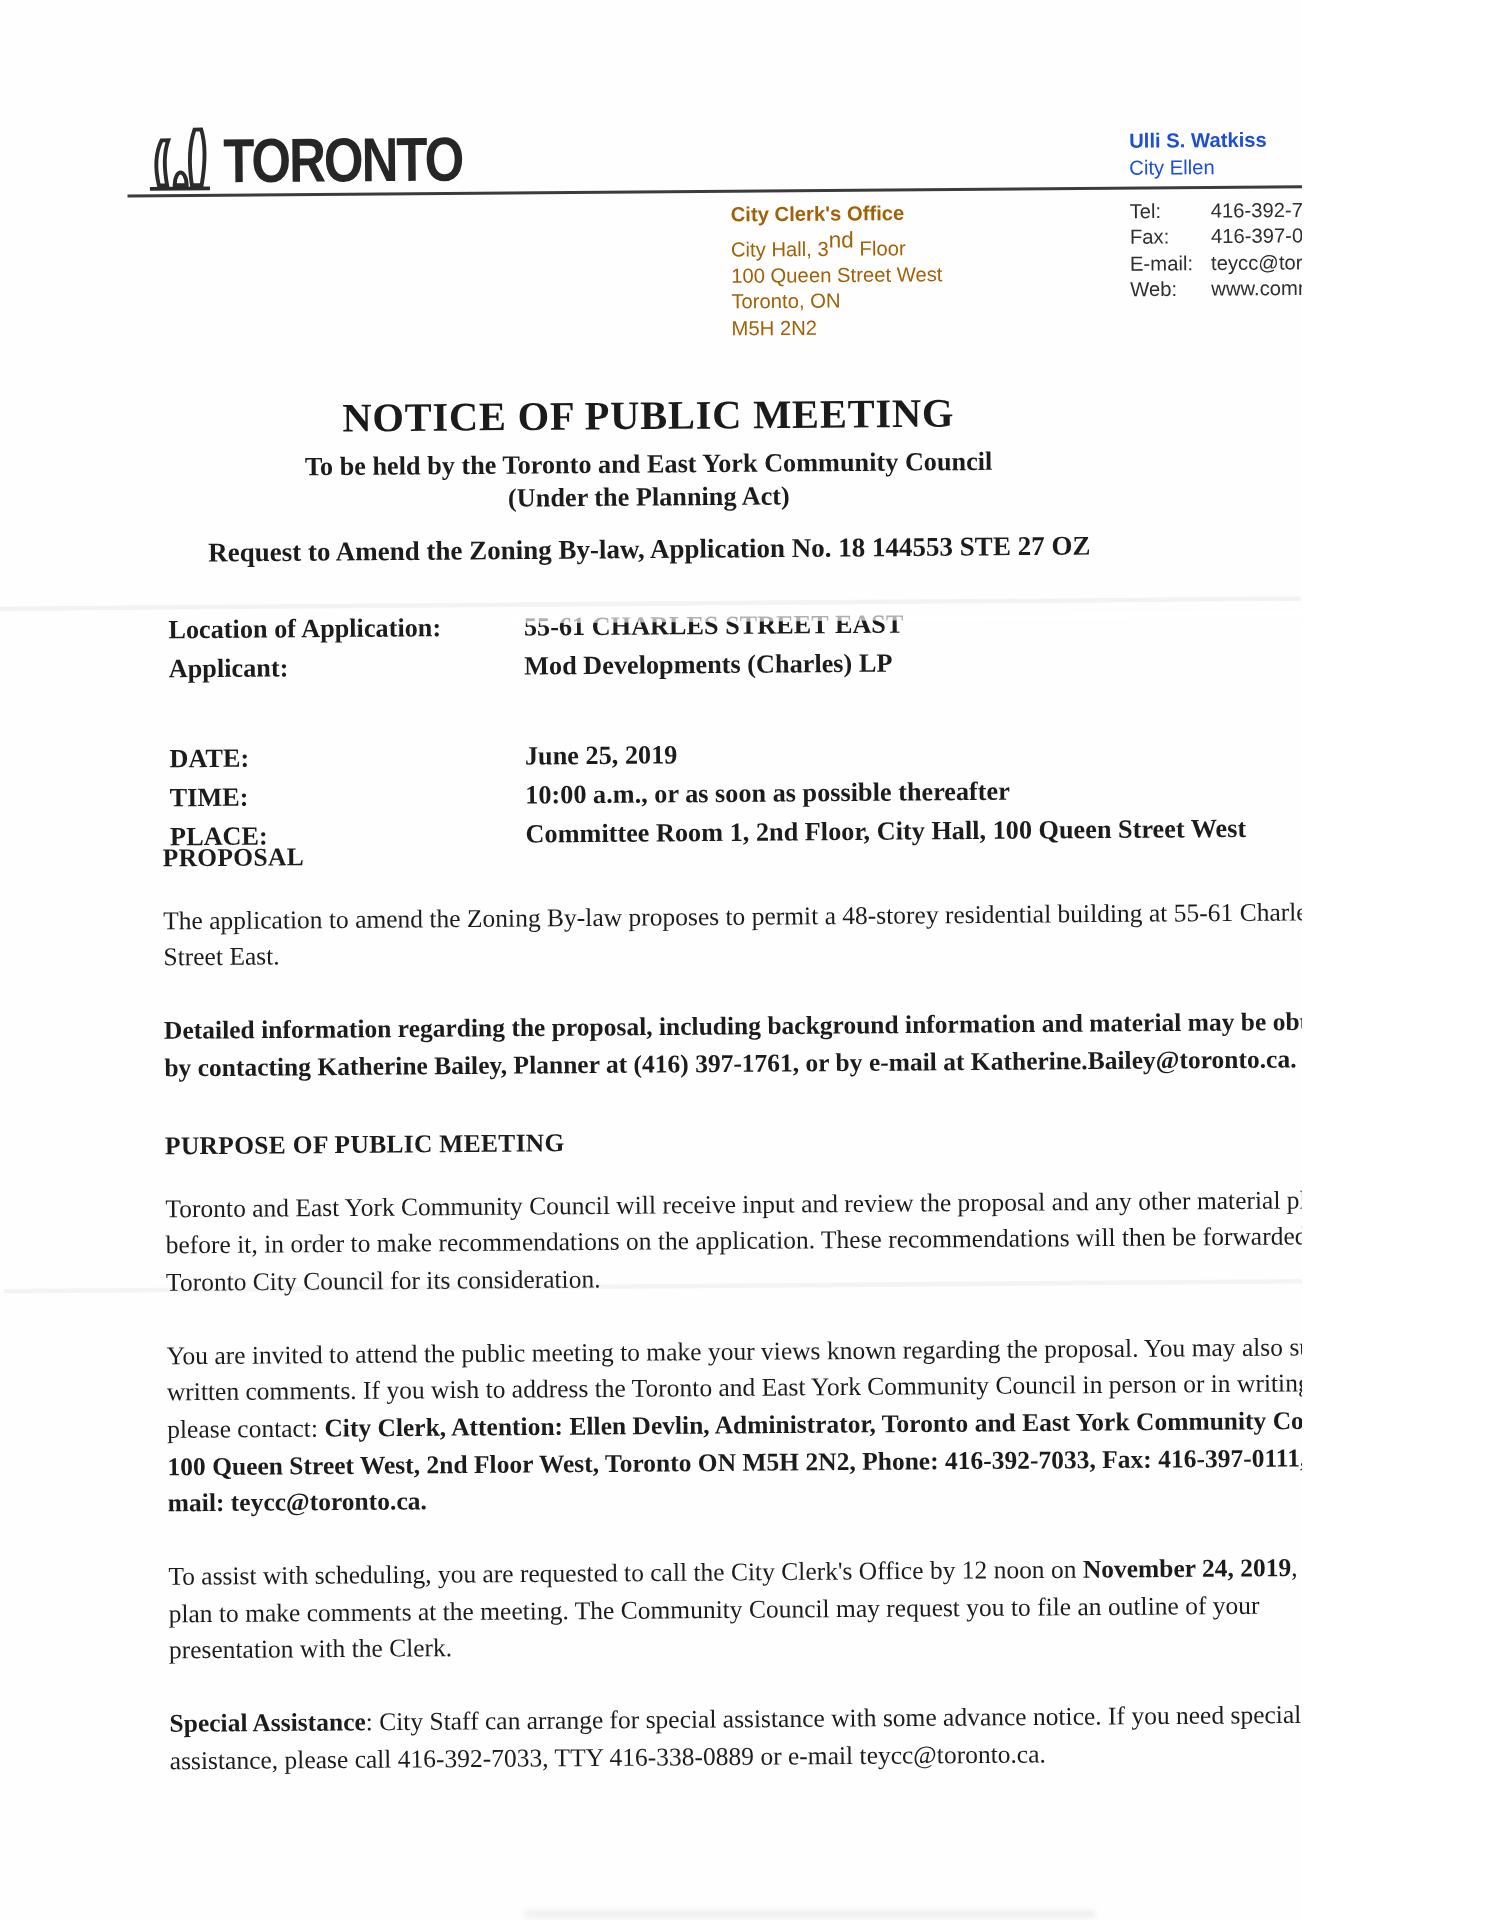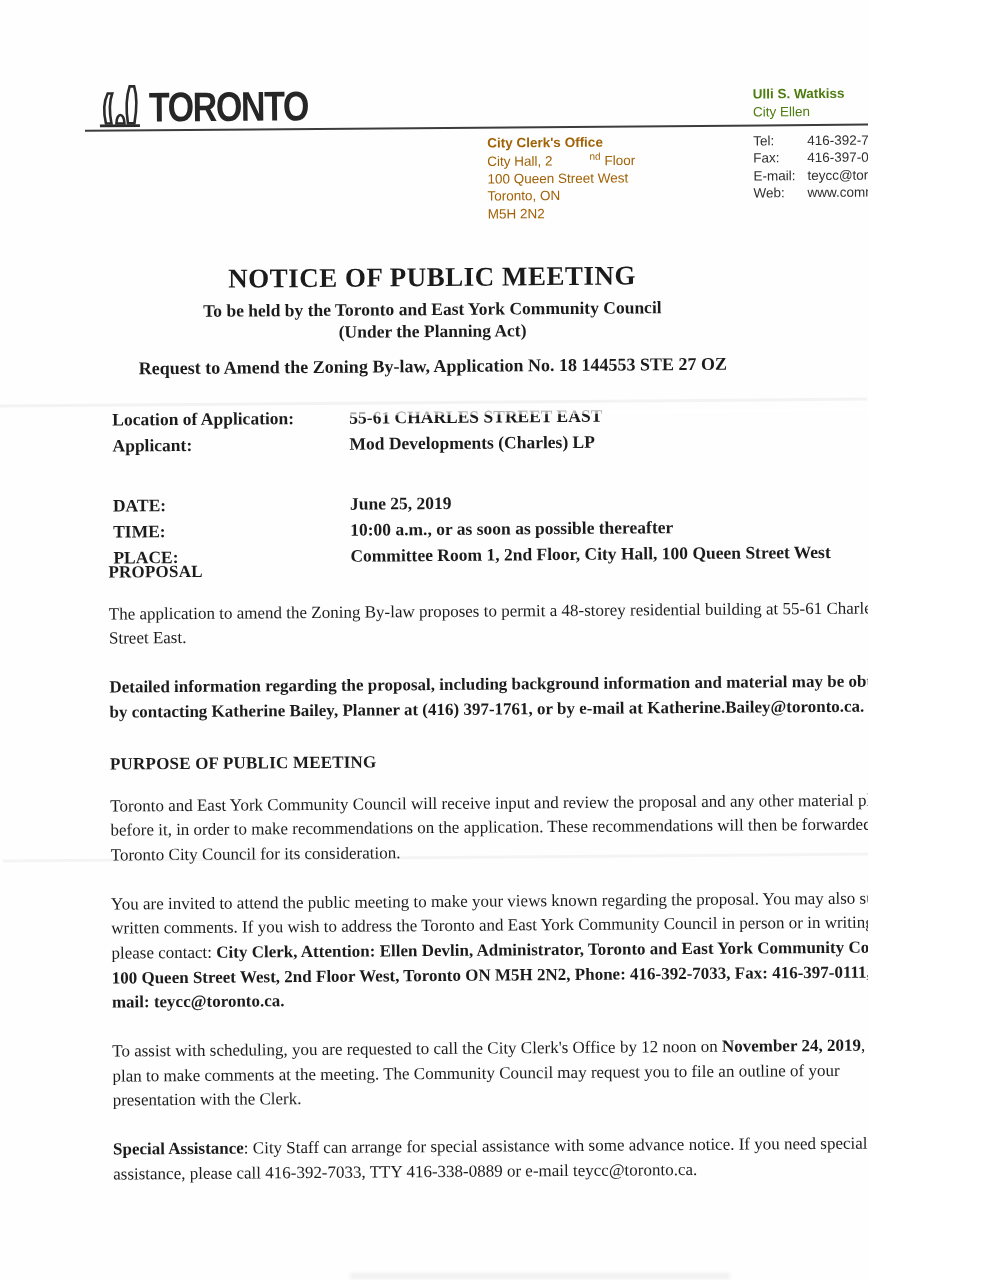--- a/index.html
+++ b/index.html
@@ -19,26 +19,26 @@
   
   .logo{position:absolute;left:102px;top:82px;display:flex;align-items:flex-end;gap:8px;}
   .logo-glyph{display:block;}
   .logo-word{
     font-family:"Liberation Sans", sans-serif;
     font-weight:700;font-size:37px;line-height:1;
     letter-spacing:-1.5px;color:#262626;
     transform:scaleY(1.12) scaleX(.92);transform-origin:left bottom;
     display:inline-block;
   }
-  .signatory{position:absolute;left:756px;top:88px;font-family:"Liberation Sans", sans-serif;font-size:13.5px;line-height:1.3;color:#4d7c0f;}
+  .signatory{position:absolute;left:756px;top:88px;font-family:"Liberation Sans", sans-serif;font-size:13.5px;line-height:1.3;color:#1d4ed8;}
   .signatory .name{font-weight:700;}
   .rule{position:absolute;left:88px;top:127px;width:874px;height:2px;background:#3c3c3c;}
   .office{position:absolute;left:490px;top:135px;font-family:"Liberation Sans", sans-serif;font-size:13.5px;line-height:1.28;color:#a16207;}
   .office .oname{font-weight:700;}
-  .office sup{font-size:10px;margin-left:37px;}
+  .office sup{font-size:15px;}
   .contact{position:absolute;left:756px;top:135px;font-family:"Liberation Sans", sans-serif;font-size:13.5px;line-height:1.28;color:#2e2e2e;}
   .contact .crow{display:flex;}
   .contact .clabel{font-weight:400;width:52px;}
   .contact .cvalue{margin-left:2px;}
   
   .title-block{position:absolute;left:0;top:262px;width:100%;text-align:center;}
   .doc-title{font-size:27px;font-weight:700;letter-spacing:.5px;margin:0 0 5px 0;color:#1b1b1b;}
   .doc-sub{font-size:17.5px;font-weight:700;margin:0;line-height:1.28;}
   .request-line{position:absolute;left:0;top:356px;width:100%;text-align:center;font-size:18px;font-weight:700;}
   
@@ -79,21 +79,21 @@
 
     <div class="signatory">
       <div class="name">Ulli S. Watkiss</div>
       <div>City Ellen</div>
     </div>
 
     <div class="rule"></div>
 
     <div class="office">
       <div class="oname">City Clerk's Office</div>
-      <div><span>City Hall, 2</span><sup>nd</sup><span> Floor</span></div>
+      <div><span>City Hall, 3</span><sup>nd</sup><span> Floor</span></div>
       <div>100 Queen Street West</div>
       <div>Toronto, ON</div>
       <div>M5H 2N2</div>
     </div>
 
     <div class="contact">
       <div class="crow">
           <span class="clabel">Tel:</span>
           <span class="cvalue">416-392-7033</span>
         </div>

